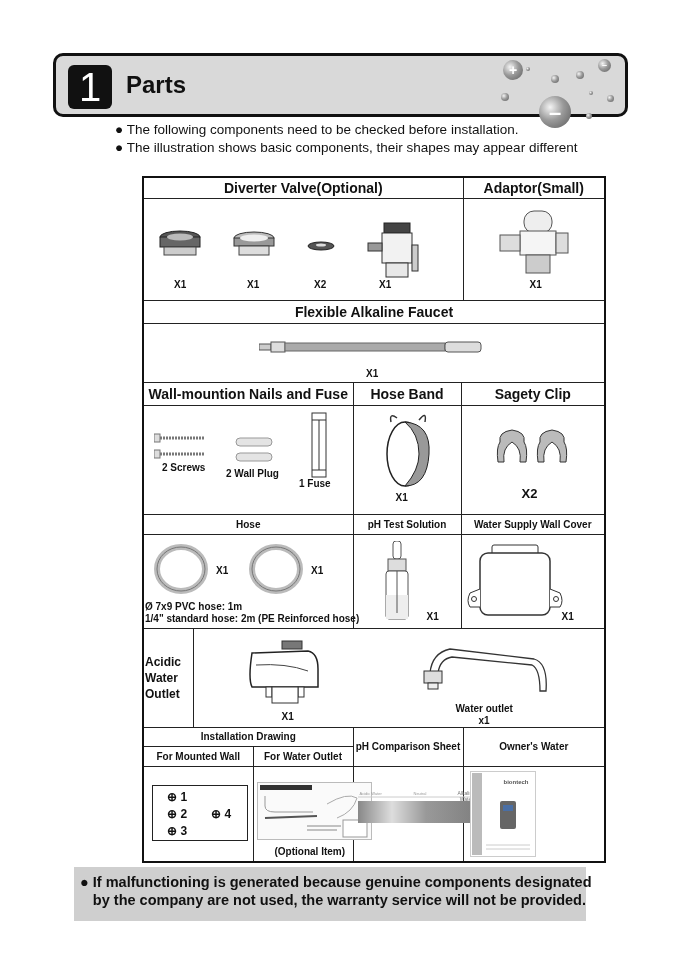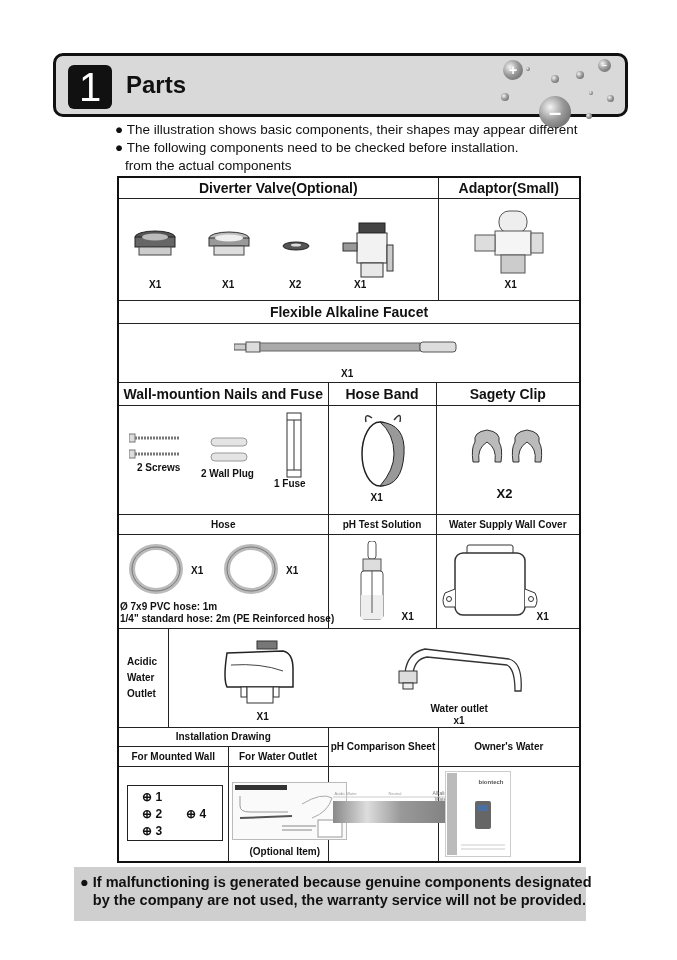--- a/index.html
+++ b/index.html
@@ -27,21 +27,21 @@
   .intro .indent { padding-left: 10px; }
 
   table.parts {
     position: absolute; left: 117px; top: 176px; width: 462px;
     border-collapse: collapse; table-layout: fixed;
   }
   table.parts td {
     border: 1px solid #222; text-align: center; vertical-align: middle; padding: 0;
     font-weight: bold;
   }
-  table.parts { border: 2px solid #111; }
+  table.parts { border: 2px solid #111; margin-left: 25px; }
   .hdr-lg { font-size: 14px; height: 21px; }
   .hdr-sm { font-size: 10px; height: 20px; }
   .qty { font-size: 10px; font-weight: bold; }
   .cell-rel { position: relative; }
   .abs { position: absolute; }
   .lbl { font-size: 10px; font-weight: bold; white-space: nowrap; }
 
   .warning {
     position: absolute; left: 74px; top: 867px; width: 512px; height: 54px;
     background: #cfcfcf; padding: 6px 0 0 6px; font-size: 14.5px; font-weight: bold; line-height: 18px;
@@ -69,23 +69,22 @@
     <div class="bubble" style="left:483px;top:40px;width:32px;height:32px;">
         <div class="sym" style="font-size:22px;line-height:34px;">–</div>
       </div>
     <div class="bubble" style="left:533px;top:35px;width:4px;height:4px;"></div>
     <div class="bubble" style="left:551px;top:39px;width:7px;height:7px;"></div>
     <div class="bubble" style="left:530px;top:57px;width:6px;height:6px;"></div>
   </div>
 </div>
 
 <div class="intro">
+  <p><span>●</span> <span>The following components need to be checked before installation.</span></p>
   <p><span>●</span> <span>The illustration shows basic components, their shapes may appear different</span></p>
-  <p><span>●</span> <span>The following components need to be checked before installation.</span></p>
-  <p class="indent">from the actual components</p>
 </div>
 
 <table class="parts">
   <colgroup>
     <col style="width:50px">
       <col style="width:60px">
       <col style="width:100px">
       <col style="width:2px">
     <col style="width:106px">
       <col style="width:2px">
@@ -254,21 +253,21 @@
           <path d="M84 48 L94 52 Q98 60 94 66 L84 66" fill="#fff" stroke="#333"></path>
           <circle cx="8" cy="58" r="2.5" fill="none" stroke="#333"></circle>
           <circle cx="90" cy="58" r="2.5" fill="none" stroke="#333"></circle>
         </svg>
         <span class="abs qty" style="left:100px;top:76px;">X1</span>
       </div>
     </td>
   </tr>
 
   <tr>
-    <td style="height:98px;font-size:10px;line-height:16px;text-align:left;padding-left:8px;">
+    <td style="height:98px;font-size:12px;line-height:16px;text-align:left;padding-left:1px;">
       <div>Acidic</div>
       <div>Water</div>
       <div>Outlet</div>
     </td>
     <td colspan="7">
       <div class="cell-rel" style="height:98px;">
         <svg class="abs" style="left:52px;top:10px;" width="84" height="66">
           <rect x="36" y="2" width="20" height="8" fill="#777" stroke="#333"></rect>
           <path d="M6 14 L62 12 Q72 14 72 30 L72 48 L6 48 Q2 40 6 14 Z" fill="#fff" stroke="#222" stroke-width="1.5"></path>
           <path d="M10 26 Q40 24 62 32" stroke="#444" fill="none"></path>

